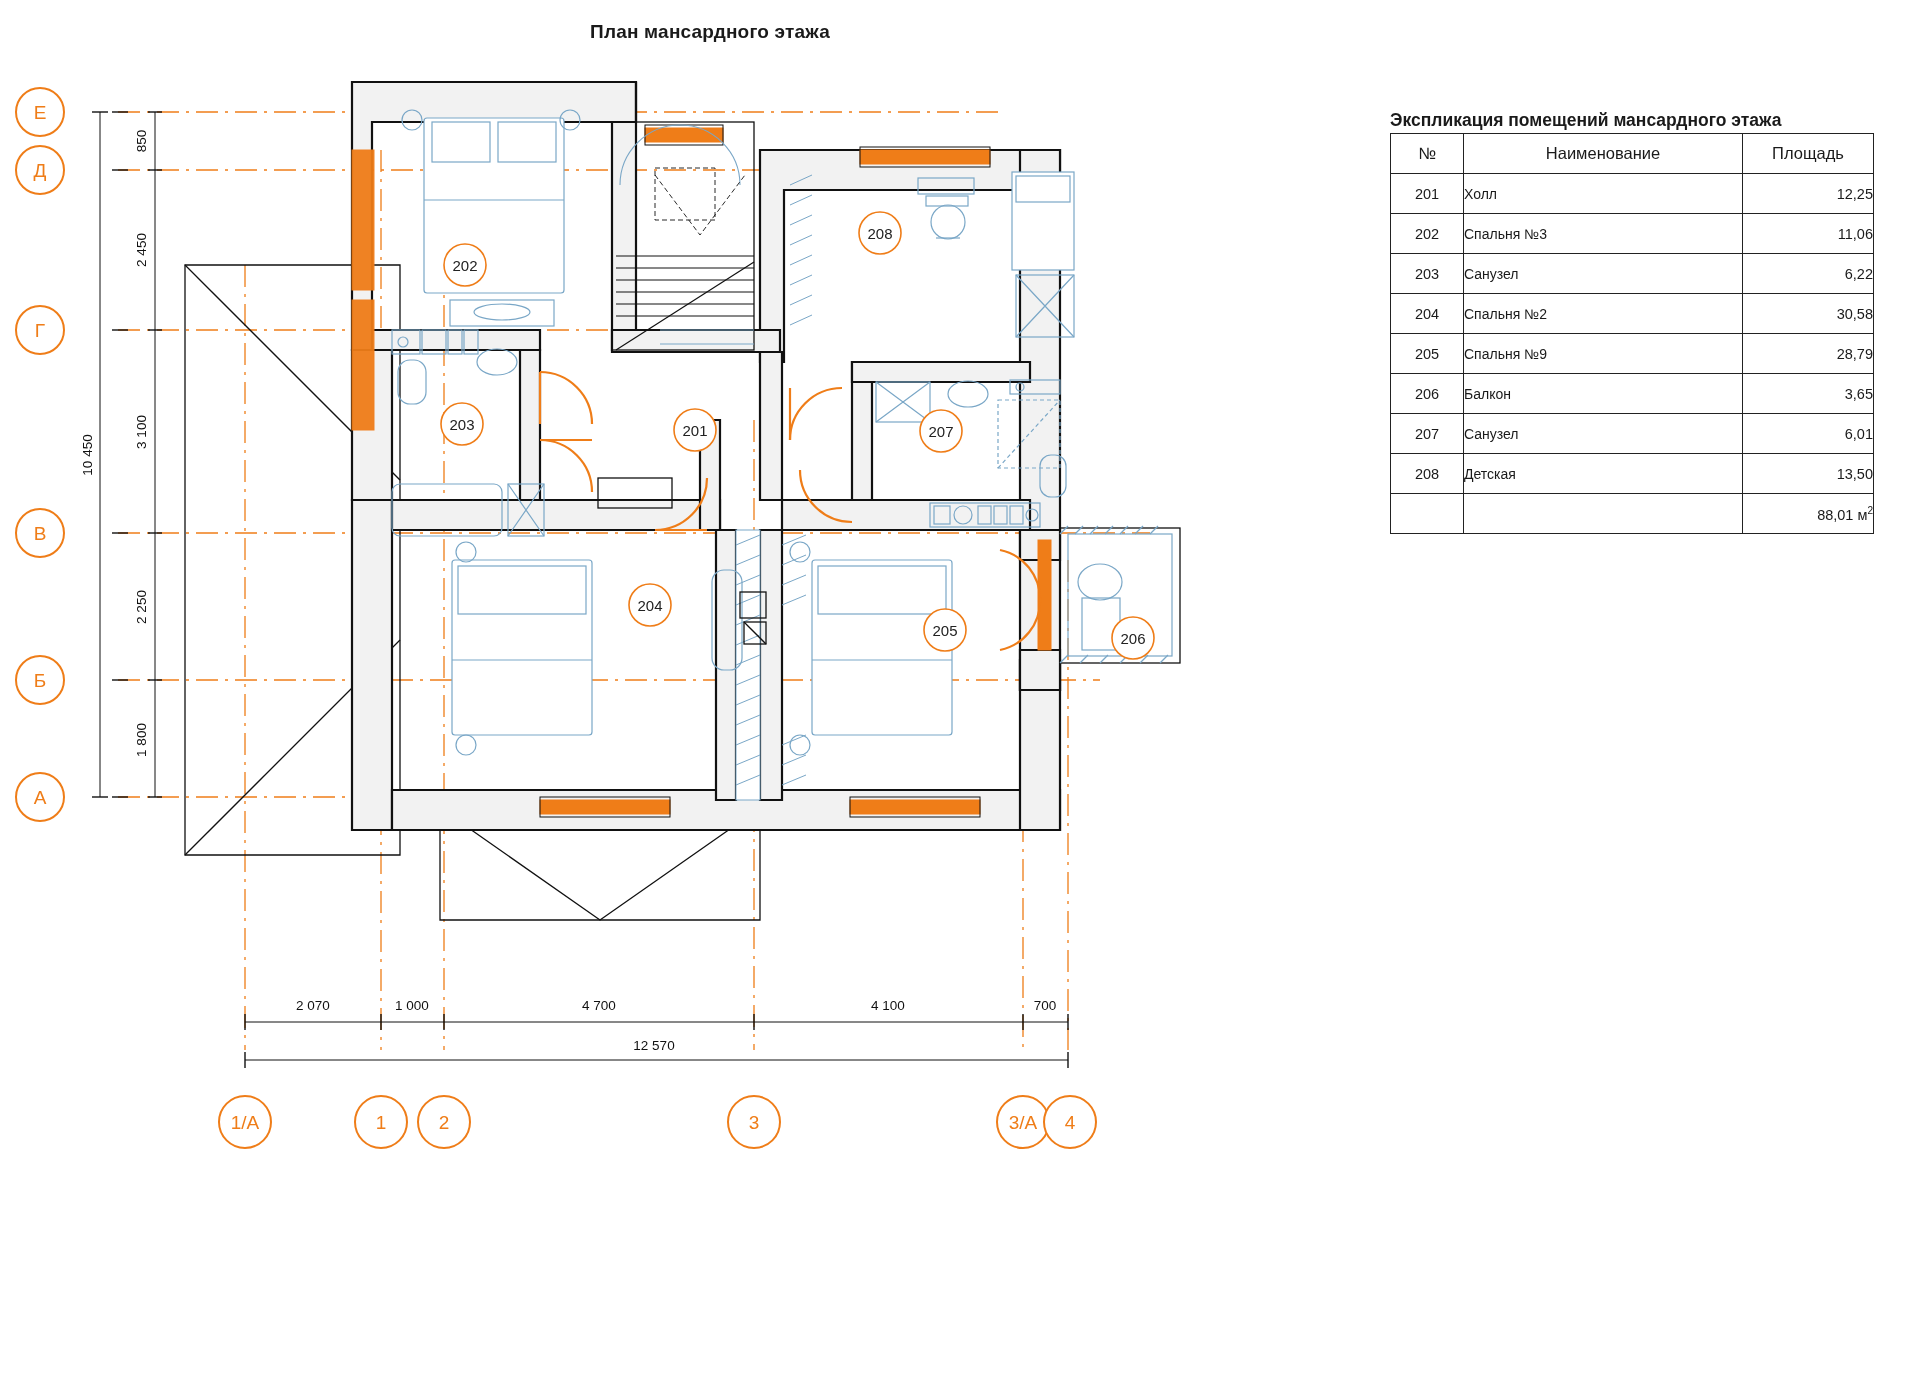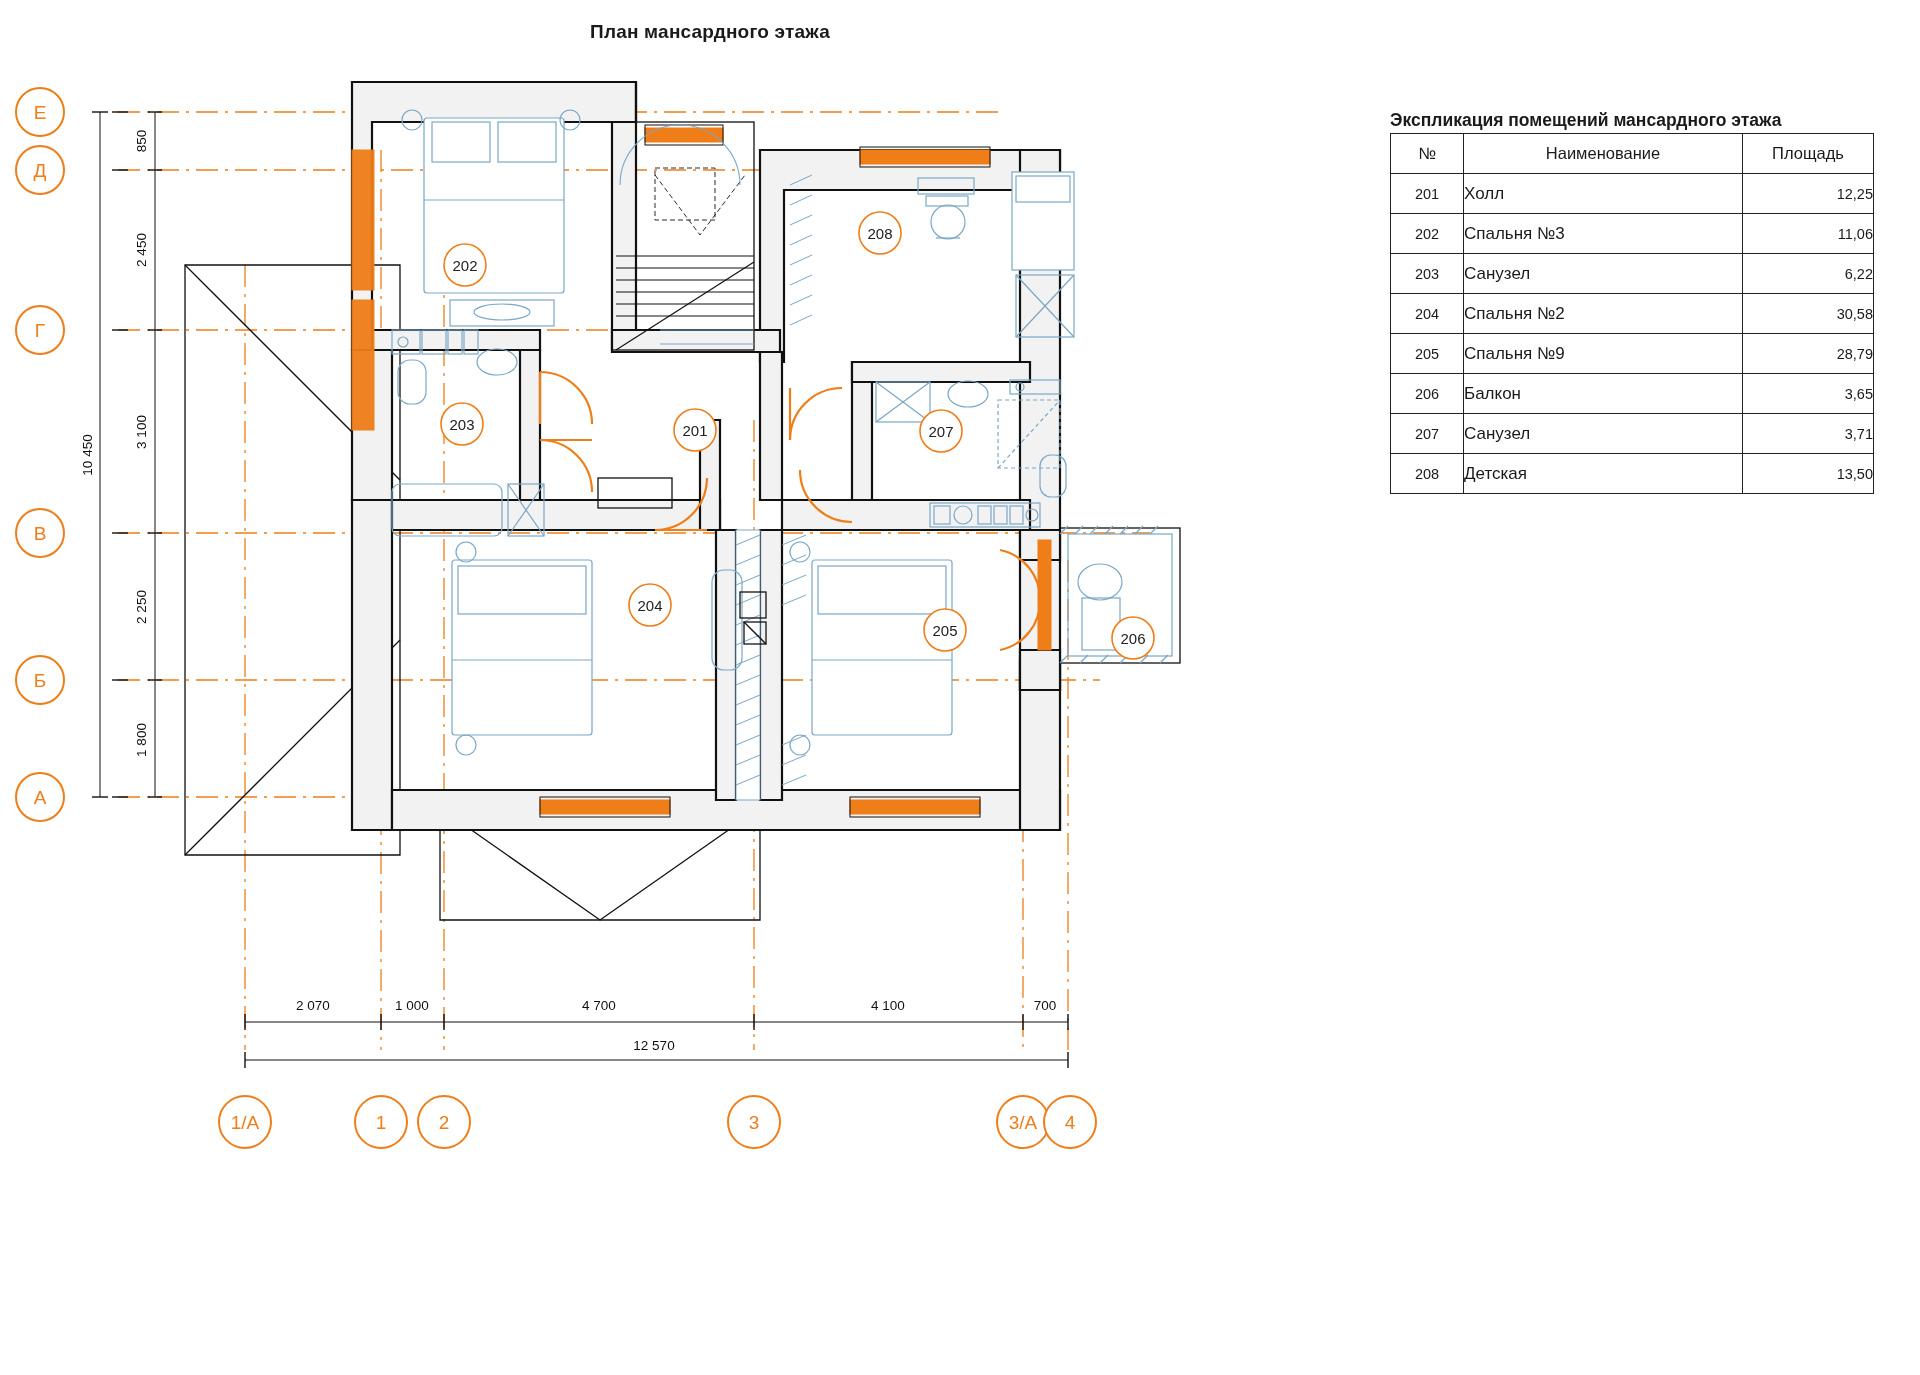--- a/index.html
+++ b/index.html
@@ -47,21 +47,21 @@
     border: 1px solid #222;
     padding: 0;
     height: 39px;
     font-weight: normal;
   }
   table.expl th {
     font-size: 16.5px;
     text-align: center;
   }
   td.col-num { width: 72px; text-align: center; font-size: 14.5px;}
-  td.col-name { padding-left: 11px; text-align: left; font-size: 17px;}
+  td.col-name { padding-left: 11px; text-align: left; font-size: 14px;}
   td.col-area { width: 130px; text-align: right; font-size: 14.5px;}
   th.col-num { width: 72px; }
   th.col-area { width: 130px; }
   .total-area { text-align: center; font-size: 14.5px; }
   sup { font-size: 10px; }
 
   
   #drawing {
     position: absolute;
     left: 0; top: 0;
@@ -151,26 +151,31 @@
         <td class="col-area">28,79</td>
       </tr>
       <tr>
         <td class="col-num">206</td>
         <td class="col-name">Балкон</td>
         <td class="col-area">3,65</td>
       </tr>
       <tr>
         <td class="col-num">207</td>
         <td class="col-name">Санузел</td>
-        <td class="col-area">3,71</td>
+        <td class="col-area">6,01</td>
       </tr>
       <tr>
         <td class="col-num">208</td>
         <td class="col-name">Детская</td>
         <td class="col-area">13,50</td>
+      </tr>
+      <tr>
+        <td class="col-num"></td>
+        <td class="col-name"></td>
+        <td class="col-area total-area"><span>88,01 м</span><sup>2</sup></td>
       </tr>
     </tbody>
   </table>
 </div>
 
 <div id="drawing">
 <svg class="canvas" width="1420" height="1375" viewBox="0 0 1420 1375" xmlns="http://www.w3.org/2000/svg">
 
   <g>
     <line class="axisline" x1="118" y1="112" x2="1000" y2="112"></line>

